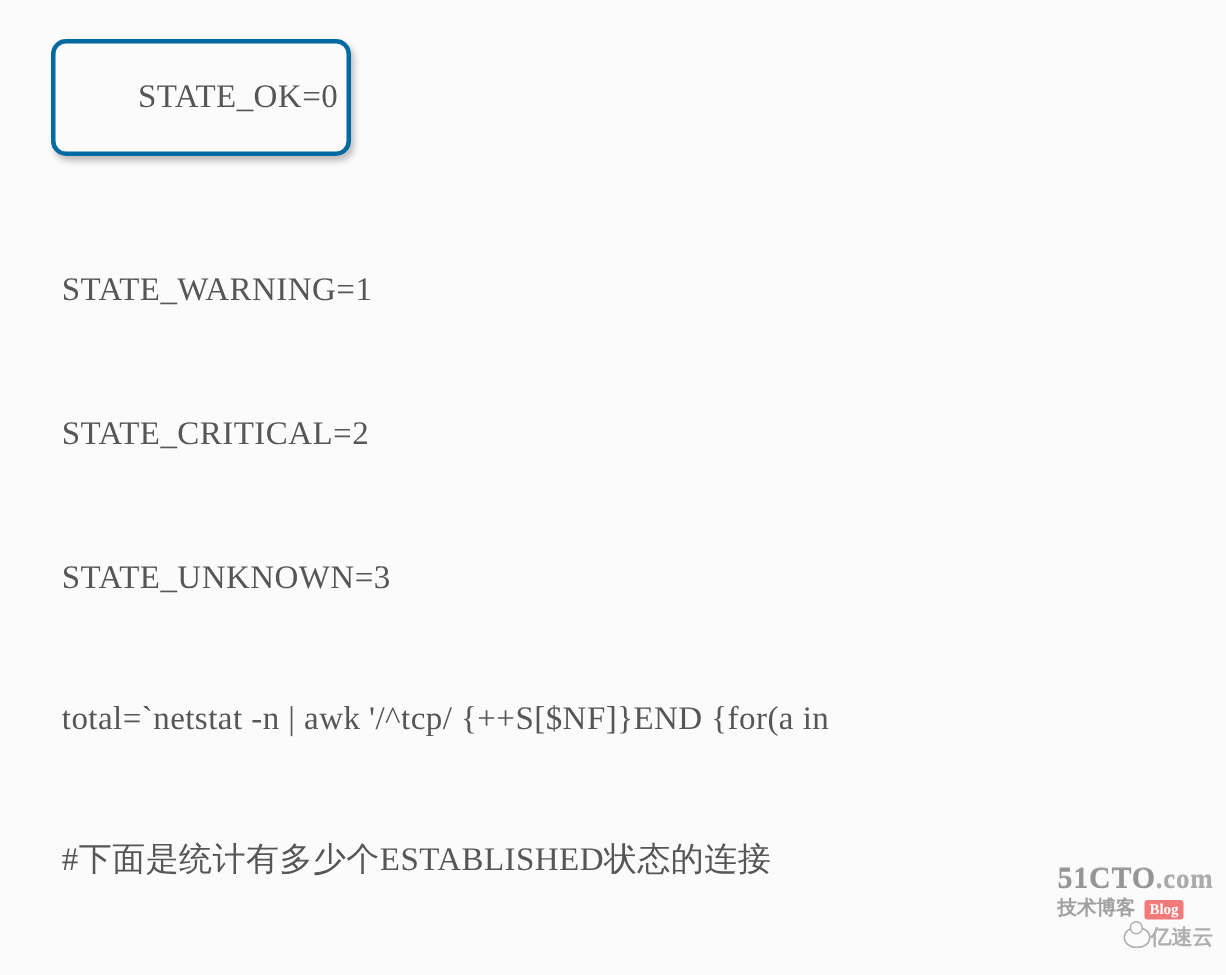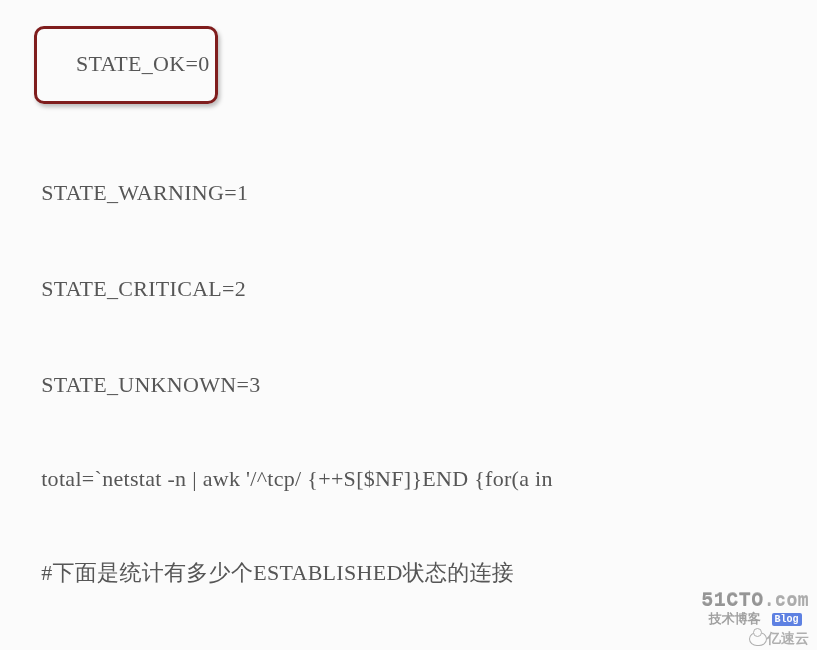--- a/index.html
+++ b/index.html
@@ -20,63 +20,63 @@
   }
   .line {
     white-space: pre;
     line-height: 1.0;
     margin: 0;
     padding: 0;
     letter-spacing: 0.3px;
   }
   .highlight {
     display: inline-block;
-    border: 3px solid #7f1d1d;
+    border: 3px solid #0369a1;
     border-radius: 10px;
-    padding: 2px 6px 4px 4px;
+    padding: 2px 6px 4px 20px;
     margin-left: -7px;
     box-shadow: 2px 3px 4px rgba(0,0,0,0.25);
     background: rgba(255,255,255,0);
   }
   
   .r0  { margin-top: 4px; }
   .r1  { margin-top: 34px; }
   .r2  { margin-top: 30px; }
   .r3  { margin-top: 30px; }
   .r4  { margin-top: 28px; }
   .r5  { margin-top: 28px; }
   .r6  { margin-top: 30px; }
 
   
   .wm {
     position: absolute;
     right: 8px;
-    bottom: 2px;
-    text-align: center;
-    font-family: Liberation Mono, monospace;
+    bottom: 16px;
+    text-align: left;
+    font-family: Liberation Serif, serif;
     opacity: 0.7;
     pointer-events: none;
   }
   .wm .cto {
     font-weight: 900;
     font-size: 20px;
     color: #6b6b6b;
     letter-spacing: 0.5px;
     text-shadow: 0 1px 0 #fff, 0 -1px 0 #999;
   }
   .wm .cto .com { color: #8a8a8a; font-size: 18px; }
   .wm .sub {
     font-size: 13px;
     color: #7a7a7a;
     font-weight: bold;
     margin-top: -2px;
   }
   .wm .blog {
     display:inline-block;
-    background:#1d4ed8;
+    background:#ef4444;
     color:#fff;
     font-size:10px;
     padding:1px 3px;
     border-radius:2px;
     vertical-align: middle;
     margin-left:3px;
   }
   .wm2 {
     font-size: 14px;
     color: #8f8f8f;

